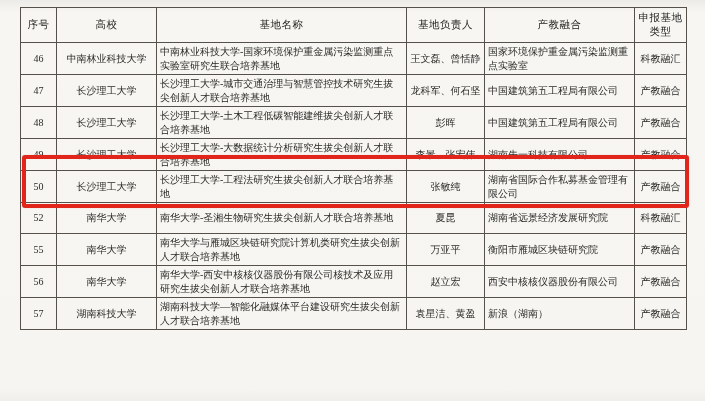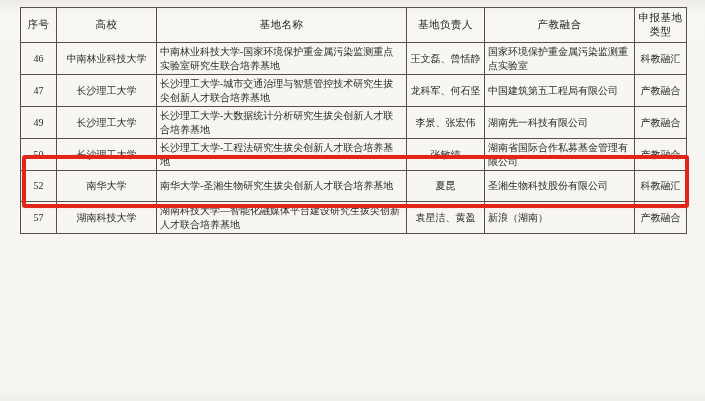--- a/index.html
+++ b/index.html
@@ -77,42 +77,66 @@
   </tr>
         <tr class="data-row">
     <td>47</td>
     <td>长沙理工大学</td>
     <td class="left">长沙理工大学-城市交通治理与智慧管控技术研究生拔尖创新人才联合培养基地</td>
     <td>龙科军、何石坚</td>
     <td class="left">中国建筑第五工程局有限公司</td>
     <td>产教融合</td>
   </tr>
         <tr class="data-row">
+    <td>48</td>
+    <td>长沙理工大学</td>
+    <td class="left">长沙理工大学-土木工程低碳智能建维拔尖创新人才联合培养基地</td>
+    <td>彭晖</td>
+    <td class="left">中国建筑第五工程局有限公司</td>
+    <td>产教融合</td>
+  </tr>
+        <tr class="data-row">
     <td>49</td>
     <td>长沙理工大学</td>
     <td class="left">长沙理工大学-大数据统计分析研究生拔尖创新人才联合培养基地</td>
     <td>李景、张宏伟</td>
     <td class="left">湖南先一科技有限公司</td>
     <td>产教融合</td>
   </tr>
         <tr class="data-row">
     <td>50</td>
     <td>长沙理工大学</td>
     <td class="left">长沙理工大学-工程法研究生拔尖创新人才联合培养基地</td>
     <td>张敏纯</td>
     <td class="left">湖南省国际合作私募基金管理有限公司</td>
     <td>产教融合</td>
   </tr>
         <tr class="data-row">
     <td>52</td>
     <td>南华大学</td>
     <td class="left">南华大学-圣湘生物研究生拔尖创新人才联合培养基地</td>
     <td>夏昆</td>
-    <td class="left">圣湘生物科技股份有限公司</td>
+    <td class="left">湖南省远景经济发展研究院</td>
     <td>科教融汇</td>
+  </tr>
+        <tr class="data-row">
+    <td>55</td>
+    <td>南华大学</td>
+    <td class="left">南华大学与雁城区块链研究院计算机类研究生拔尖创新人才联合培养基地</td>
+    <td>万亚平</td>
+    <td class="left">衡阳市雁城区块链研究院</td>
+    <td>产教融合</td>
+  </tr>
+        <tr class="data-row">
+    <td>56</td>
+    <td>南华大学</td>
+    <td class="left">南华大学-西安中核核仪器股份有限公司核技术及应用研究生拔尖创新人才联合培养基地</td>
+    <td>赵立宏</td>
+    <td class="left">西安中核核仪器股份有限公司</td>
+    <td>产教融合</td>
   </tr>
         <tr class="data-row">
     <td>57</td>
     <td>湖南科技大学</td>
     <td class="left">湖南科技大学—智能化融媒体平台建设研究生拔尖创新人才联合培养基地</td>
     <td>袁星洁、黄盈</td>
     <td class="left">新浪（湖南）</td>
     <td>产教融合</td>
   </tr>
       </tbody>

